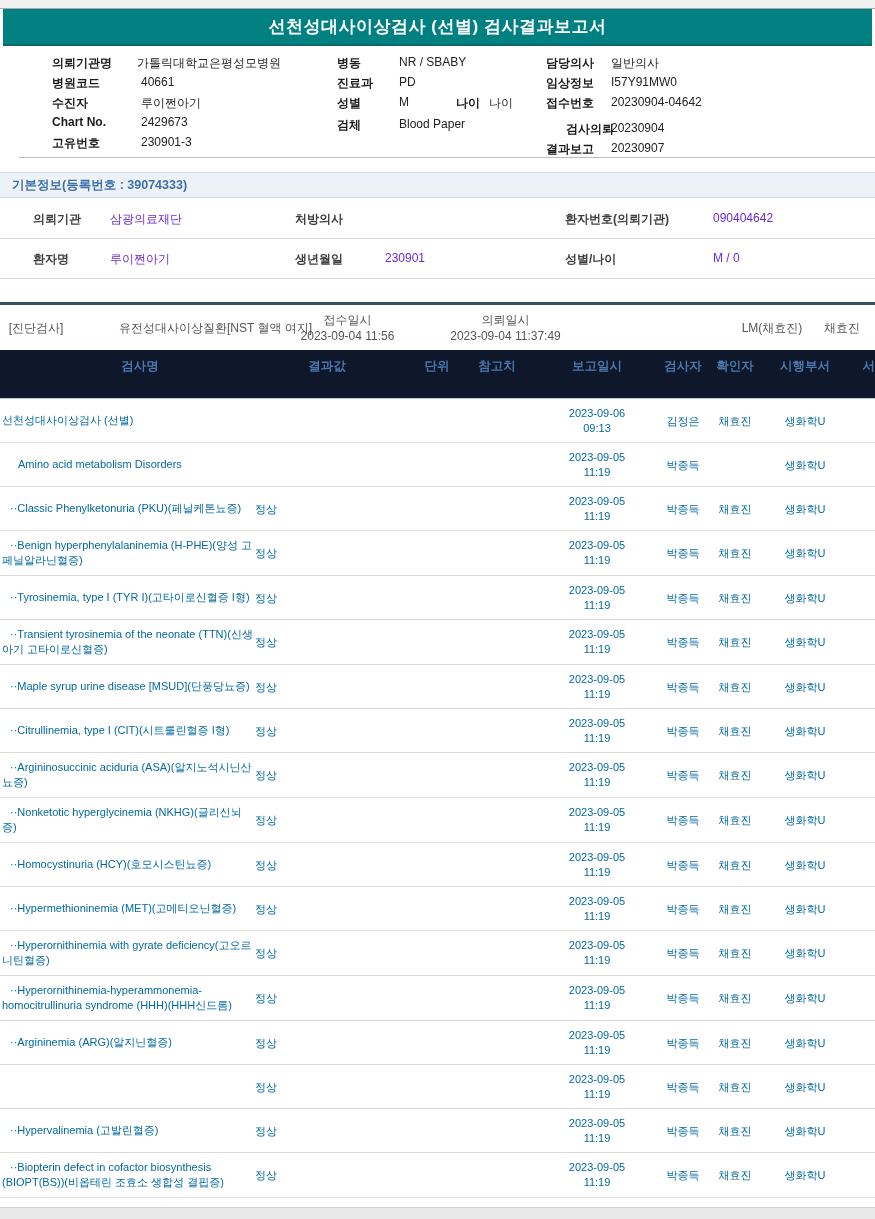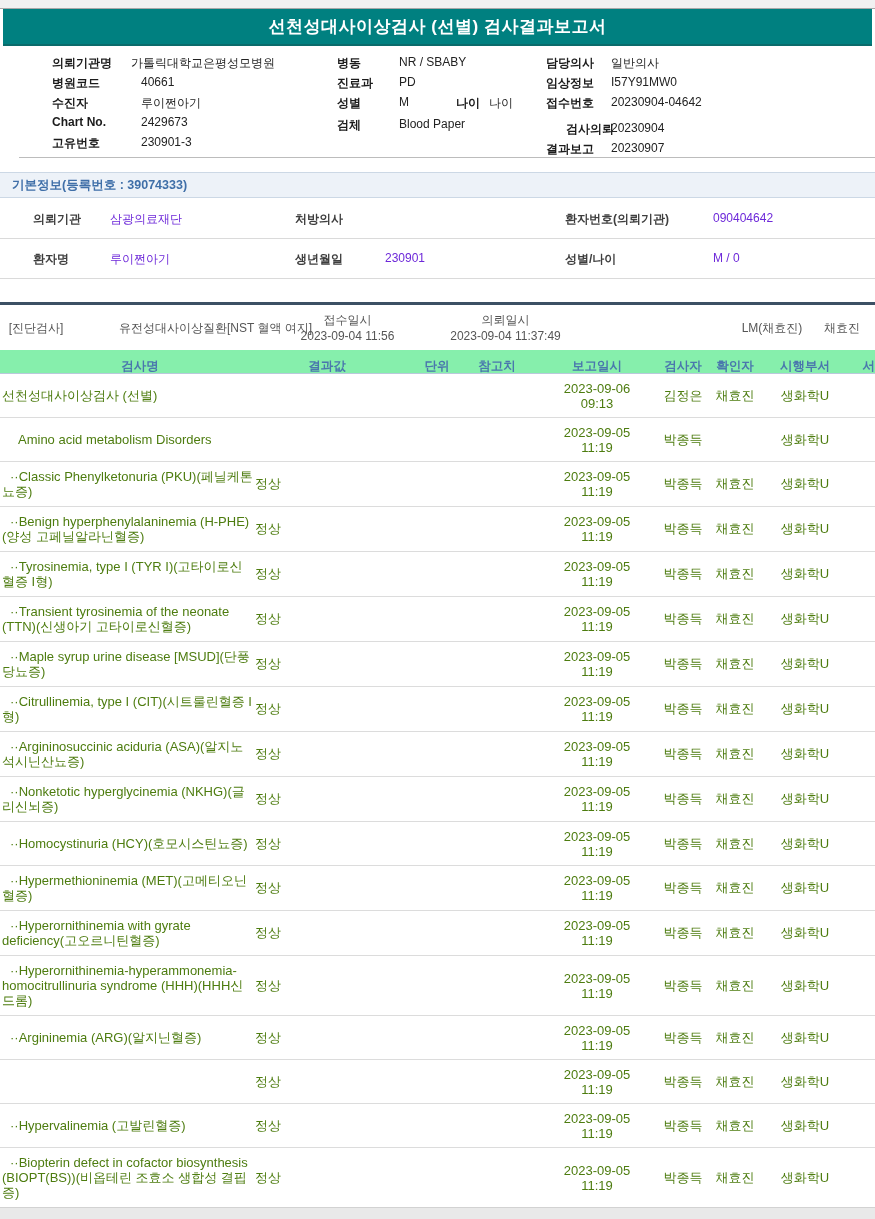--- a/index.html
+++ b/index.html
@@ -23,29 +23,29 @@
   .dark-line { margin-top:24px; height:3px; background:#3c5064; }
   .order-row { position:relative; height:45px; font-size:12px; color:#555; }
   .order-row .cell { position:absolute; top:50%; transform:translateY(-50%); text-align:center; line-height:16px; }
   .o-tag    { left:6px;  width:60px; }
   .o-group  { left:118px; width:195px; }
   .o-recv   { left:275px; width:145px; }
   .o-req    { left:428px; width:155px; }
   .o-coll   { left:588px; width:145px; }
   .o-lm     { left:722px; width:100px; }
   .o-person { left:802px; width:80px; }
-  .tbl-head { position:relative; height:24px; background:#86efac; border-bottom:1px solid #b9c9db;
+  .tbl-head { position:relative; height:49px; background:#0f172a; border-bottom:1px solid #b9c9db;
     font-size:12.5px; font-weight:bold; color:#4a77ad; }
   .tbl-head span { position:absolute; top:0; line-height:32px; text-align:center; }
   .h-name{left:60px;width:160px;} .h-result{left:287px;width:80px;} .h-unit{left:407px;width:60px;}
   .h-ref{left:457px;width:80px;} .h-date{left:557px;width:80px;} .h-tester{left:650px;width:66px;}
   .h-confirm{left:702px;width:66px;} .h-dept{left:765px;width:80px;} .h-form{left:845px;width:60px;}
   .results { width:875px; }
   .row { position:relative; min-height:44px; border-bottom:1px solid #dcdcdc;
-    display:flex; align-items:center; font-size:13px; color:#4d7c0f; }
+    display:flex; align-items:center; font-size:11px; color:#0369a1; }
   .c-name { width:252px; margin-left:2px; padding:7px 0; line-height:15px; }
   .c-name.lvl0 { text-indent:0; } .c-name.lvl1 { text-indent:16px; } .c-name.lvl2 { text-indent:8px; }
   .row .abs { position:absolute; top:50%; transform:translateY(-50%); }
   .c-result { left:255px; }
   .c-date   { left:557px; width:80px; text-align:center; line-height:15px; }
   .c-tester { left:650px; width:66px; text-align:center; }
   .c-confirm{ left:702px; width:66px; text-align:center; }
   .c-dept   { left:766px; width:78px; text-align:center; }
   .footer-bar { position:absolute; left:0; bottom:0; width:875px; height:12px;
     background:#e9e9e9; border-top:1px solid #d2d2d2; }
@@ -53,21 +53,21 @@
 </head>
 <body>
 
 <div class="top-strip"></div>
 
 <div class="banner">선천성대사이상검사 (선별) 검사결과보고서</div>
 
 <div class="id-block">
 
   <span class="lbl" style="left:33px;top:9px">의뢰기관명</span>
-  <span class="val" style="left:112px;top:9px">가톨릭대학교은평성모병원</span>
+  <span class="val" style="left:118px;top:9px">가톨릭대학교은평성모병원</span>
   <span class="lbl" style="left:33px;top:29px">병원코드</span>
   <span class="val" style="left:122px;top:29px">40661</span>
   <span class="lbl" style="left:33px;top:49px">수진자</span>
   <span class="val" style="left:122px;top:49px">루이쩐아기</span>
   <span class="lbl" style="left:33px;top:69px">Chart No.</span>
   <span class="val" style="left:122px;top:69px">2429673</span>
   <span class="lbl" style="left:33px;top:89px">고유번호</span>
   <span class="val" style="left:122px;top:89px">230901-3</span>
 
   <span class="lbl" style="left:318px;top:9px">병동</span>

